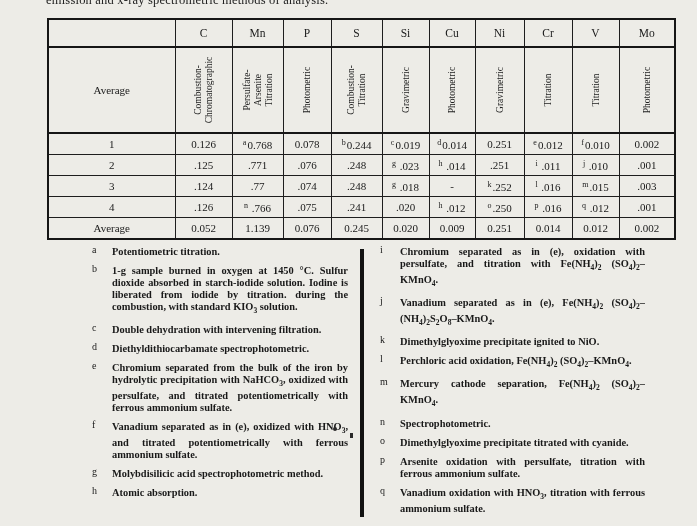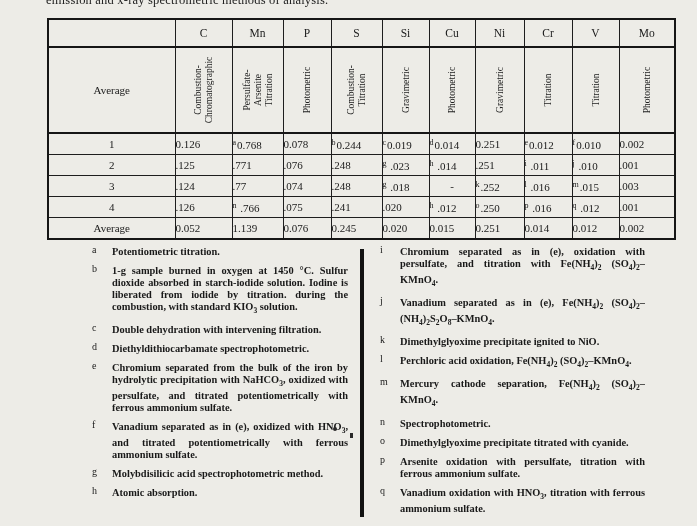--- a/index.html
+++ b/index.html
@@ -22,21 +22,21 @@
   }
   tr.sym-row th{height:26px;font-size:11.5px;text-align:center;border-bottom:2.4px solid #161616;}
   tr.method-row th{height:84px;position:relative;border-bottom:2.4px solid #161616;}
   th.analyst-cell{font-size:11px;text-align:center;}
   .rot{
     position:absolute;left:50%;top:50%;width:82px;
     transform:translate(-50%,-50%) rotate(-90deg);
     font-size:9.5px;line-height:1.14;text-align:center;white-space:pre-line;color:#1c1c1c;
   }
   td.rowlabel{height:20px;font-size:11px;text-align:center;}
-  td.val{height:20px;font-size:11px;text-align:left;padding-right:11px;}
+  td.val{height:20px;font-size:11px;text-align:center;padding-right:11px;}
   td.val.center{text-align:center;padding-right:0;}
   sup.cs{font-size:8px;vertical-align:4px;margin-right:1px;}
   sub{font-size:7.5px;}
   .fn-col{position:absolute;top:246px;}
   .fn-left{left:90px;width:258px;}
   .fn-right{left:378px;width:267px;}
   .fn{display:flex;margin-bottom:7px;}
   .fn-letter{flex:0 0 20px;width:20px;font-size:10px;position:relative;top:-2px;padding-left:2px;}
   .fn-text{flex:1;font-size:10.4px;line-height:12px;text-align:justify;color:#191919;font-weight:bold;}
   .divider{position:absolute;left:360px;top:249px;width:3.5px;height:268px;background:#121212;}
@@ -168,21 +168,21 @@
         <td class="val"><sup class="cs">q</sup> .012</td>
         <td class="val">.001</td>
       </tr>
       <tr>
         <td class="rowlabel">Average</td>
         <td class="val">0.052</td>
         <td class="val">1.139</td>
         <td class="val">0.076</td>
         <td class="val">0.245</td>
         <td class="val">0.020</td>
-        <td class="val">0.015</td>
+        <td class="val">0.009</td>
         <td class="val">0.251</td>
         <td class="val">0.014</td>
         <td class="val">0.012</td>
         <td class="val">0.002</td>
       </tr>
     </tbody>
 </table>
 
 <div class="fn-col fn-left" id="fnLeft">
     <div class="fn">

